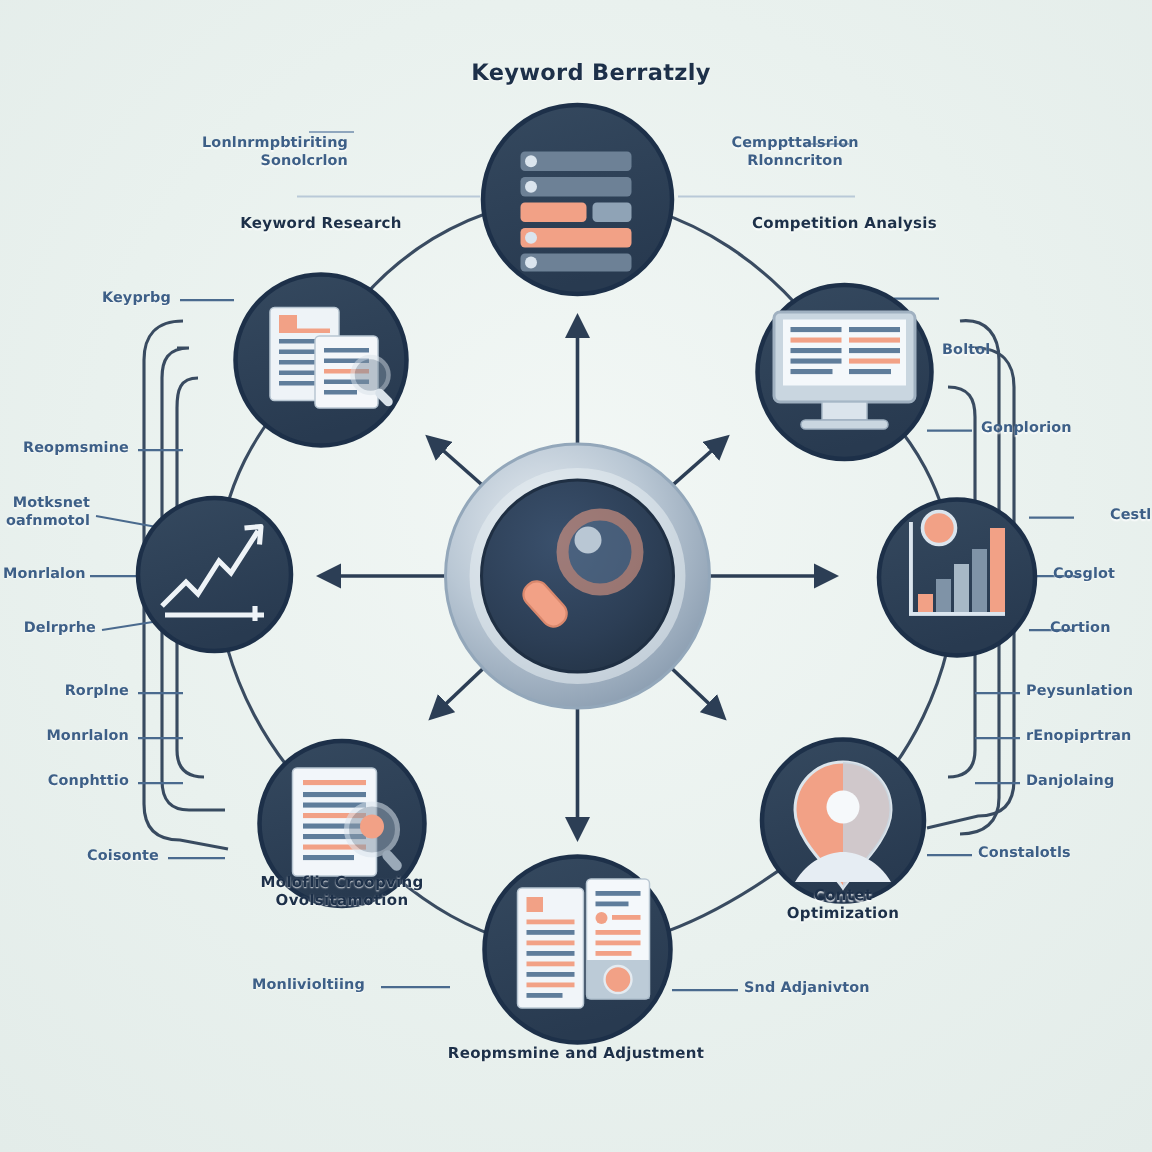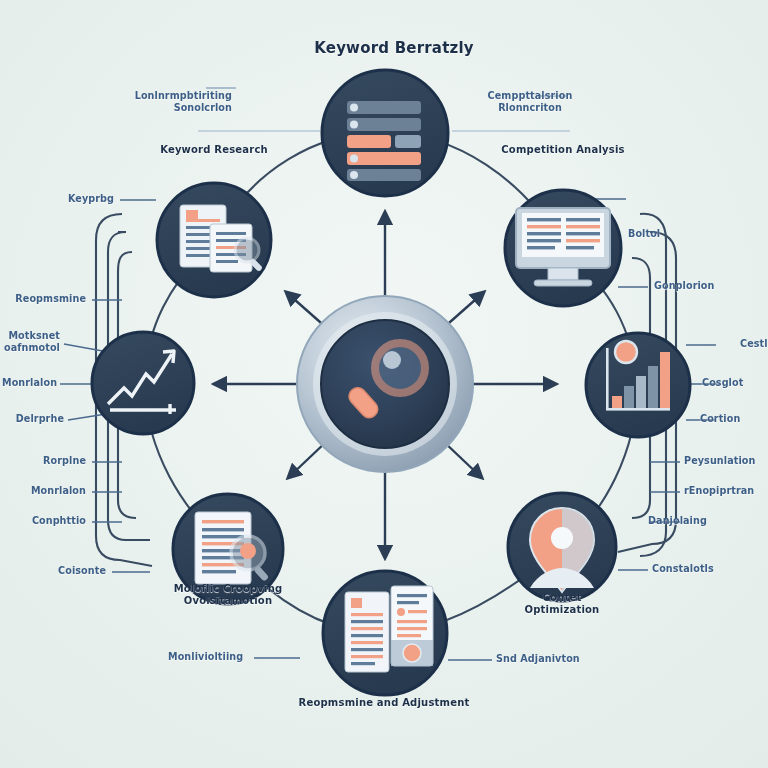--- a/index.html
+++ b/index.html
@@ -335,19 +335,19 @@
   <div class="ann l blur" style="left:22px;top:515px;width:64px;">Conphttio</div>
   <div class="ann l blur" style="left:40px;top:565px;width:66px;">Coisonte</div>
 
   <div class="ann r blur" style="left:628px;top:192px;width:80px;margin-top:36px;">Boltol</div>
   <div class="ann r blur" style="left:654px;top:280px;width:90px;">Gonplorion</div>
   <div class="ann r blur" style="left:700px;top:338px;width:66px;margin-left:40px;">Cestlent</div>
   <div class="ann r blur" style="left:702px;top:377px;width:64px;">Cosglot</div>
   <div class="ann r blur" style="left:700px;top:413px;width:66px;">Cortion</div>
   <div class="ann r blur" style="left:684px;top:455px;width:84px;">Peysunlation</div>
   <div class="ann r blur" style="left:684px;top:485px;width:84px;">rEnopiprtran</div>
-  <div class="ann r blur" style="left:648px;top:515px;width:80px;">Danjolaing</div>
+  <div class="ann r blur" style="left:684px;top:515px;width:80px;">Danjolaing</div>
   <div class="ann r blur" style="left:652px;top:563px;width:86px;">Constalotls</div>
 
   <div class="ann r blur" style="left:168px;top:651px;width:90px;">Monlivioltiing</div>
   <div class="ann r blur" style="left:496px;top:653px;width:94px;">Snd Adjanivton</div>
 
 </div>
 
 </body></html>

